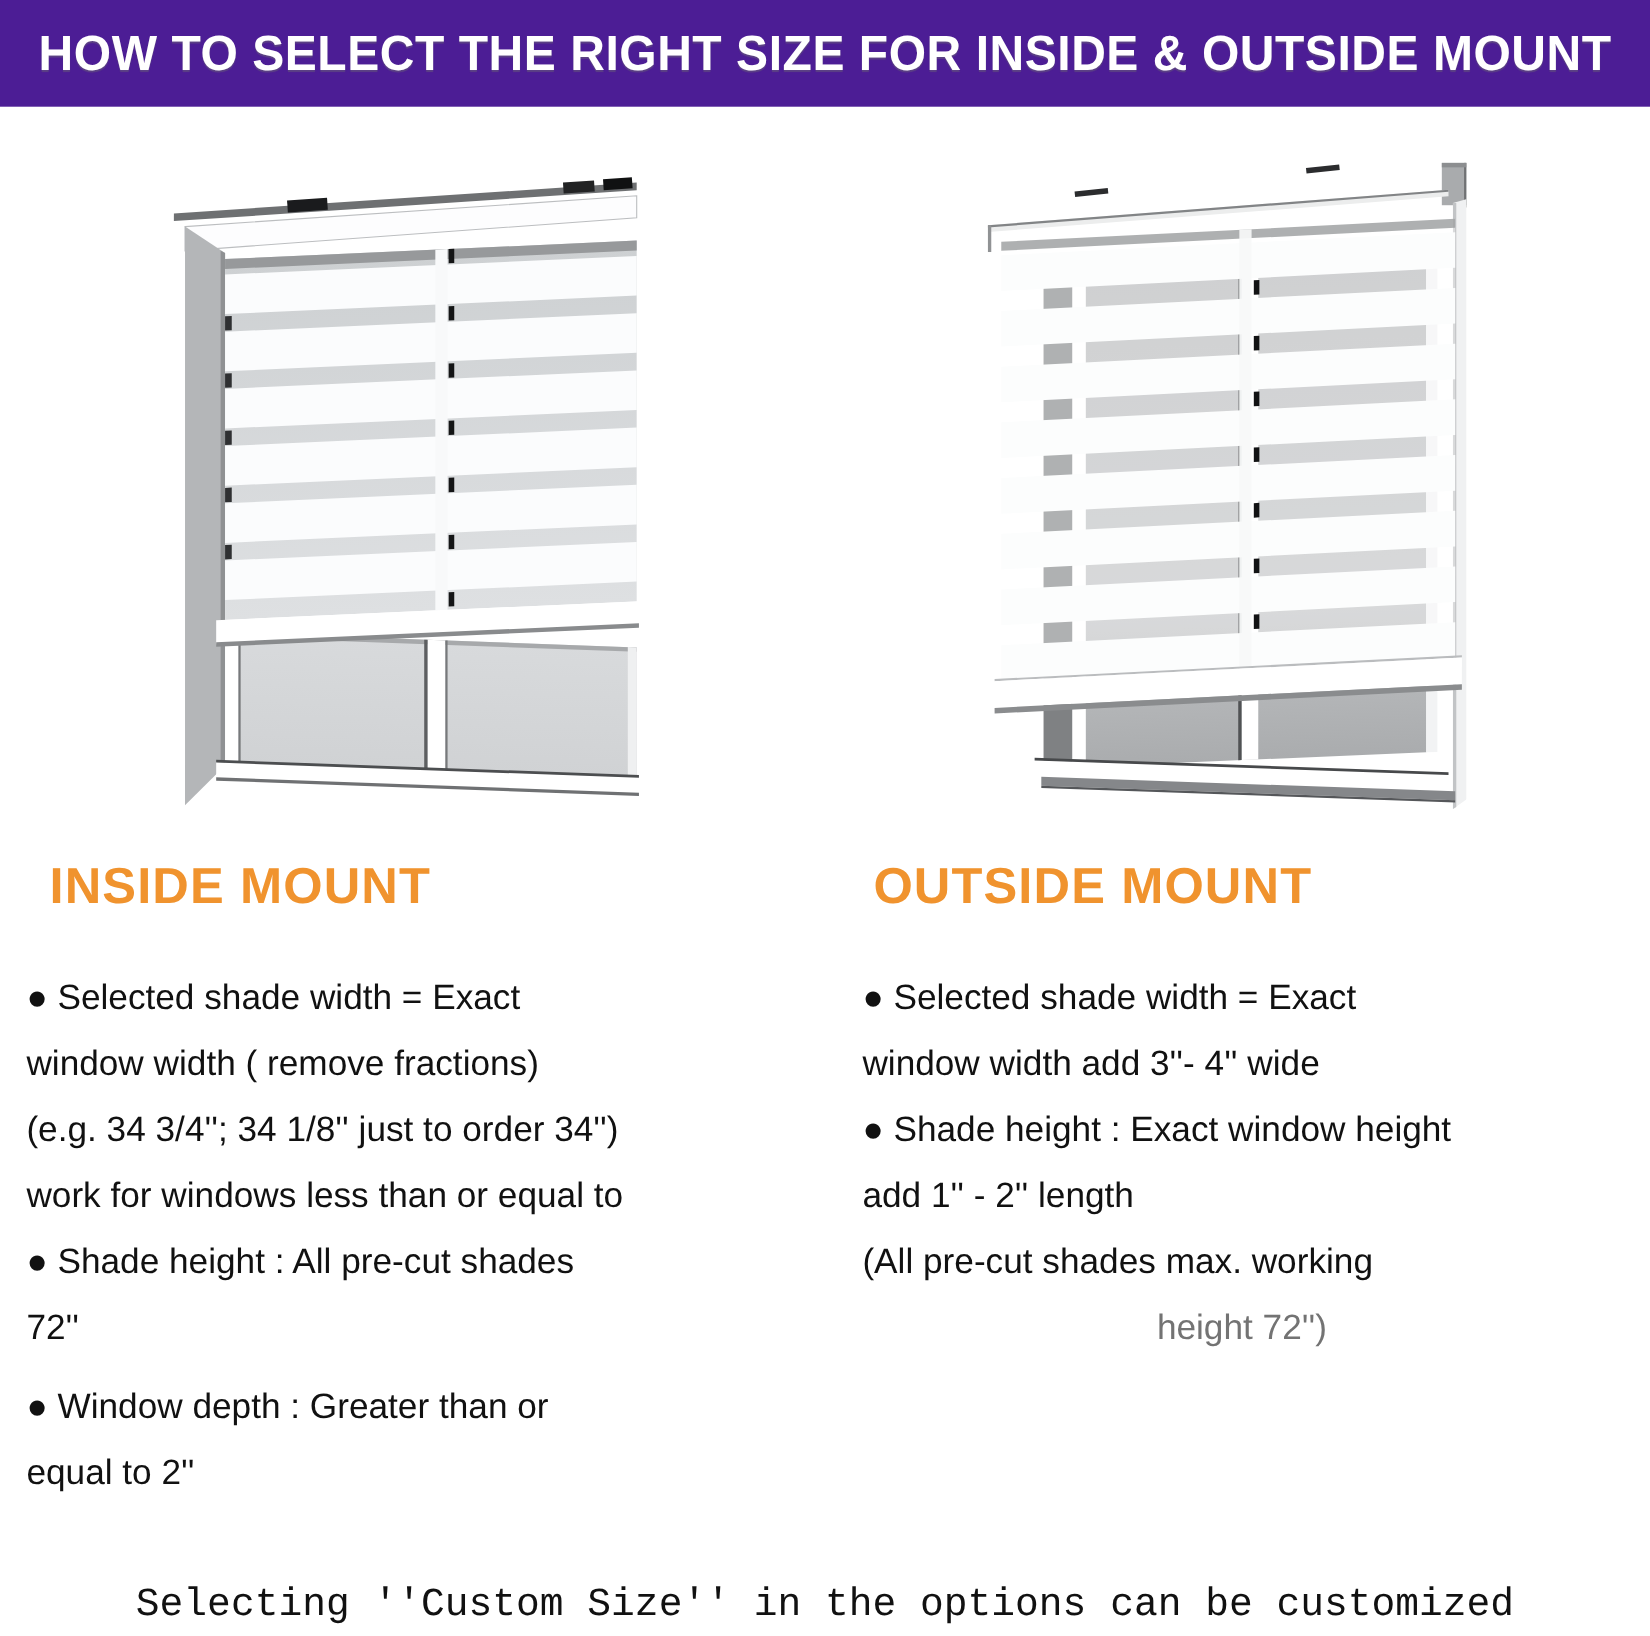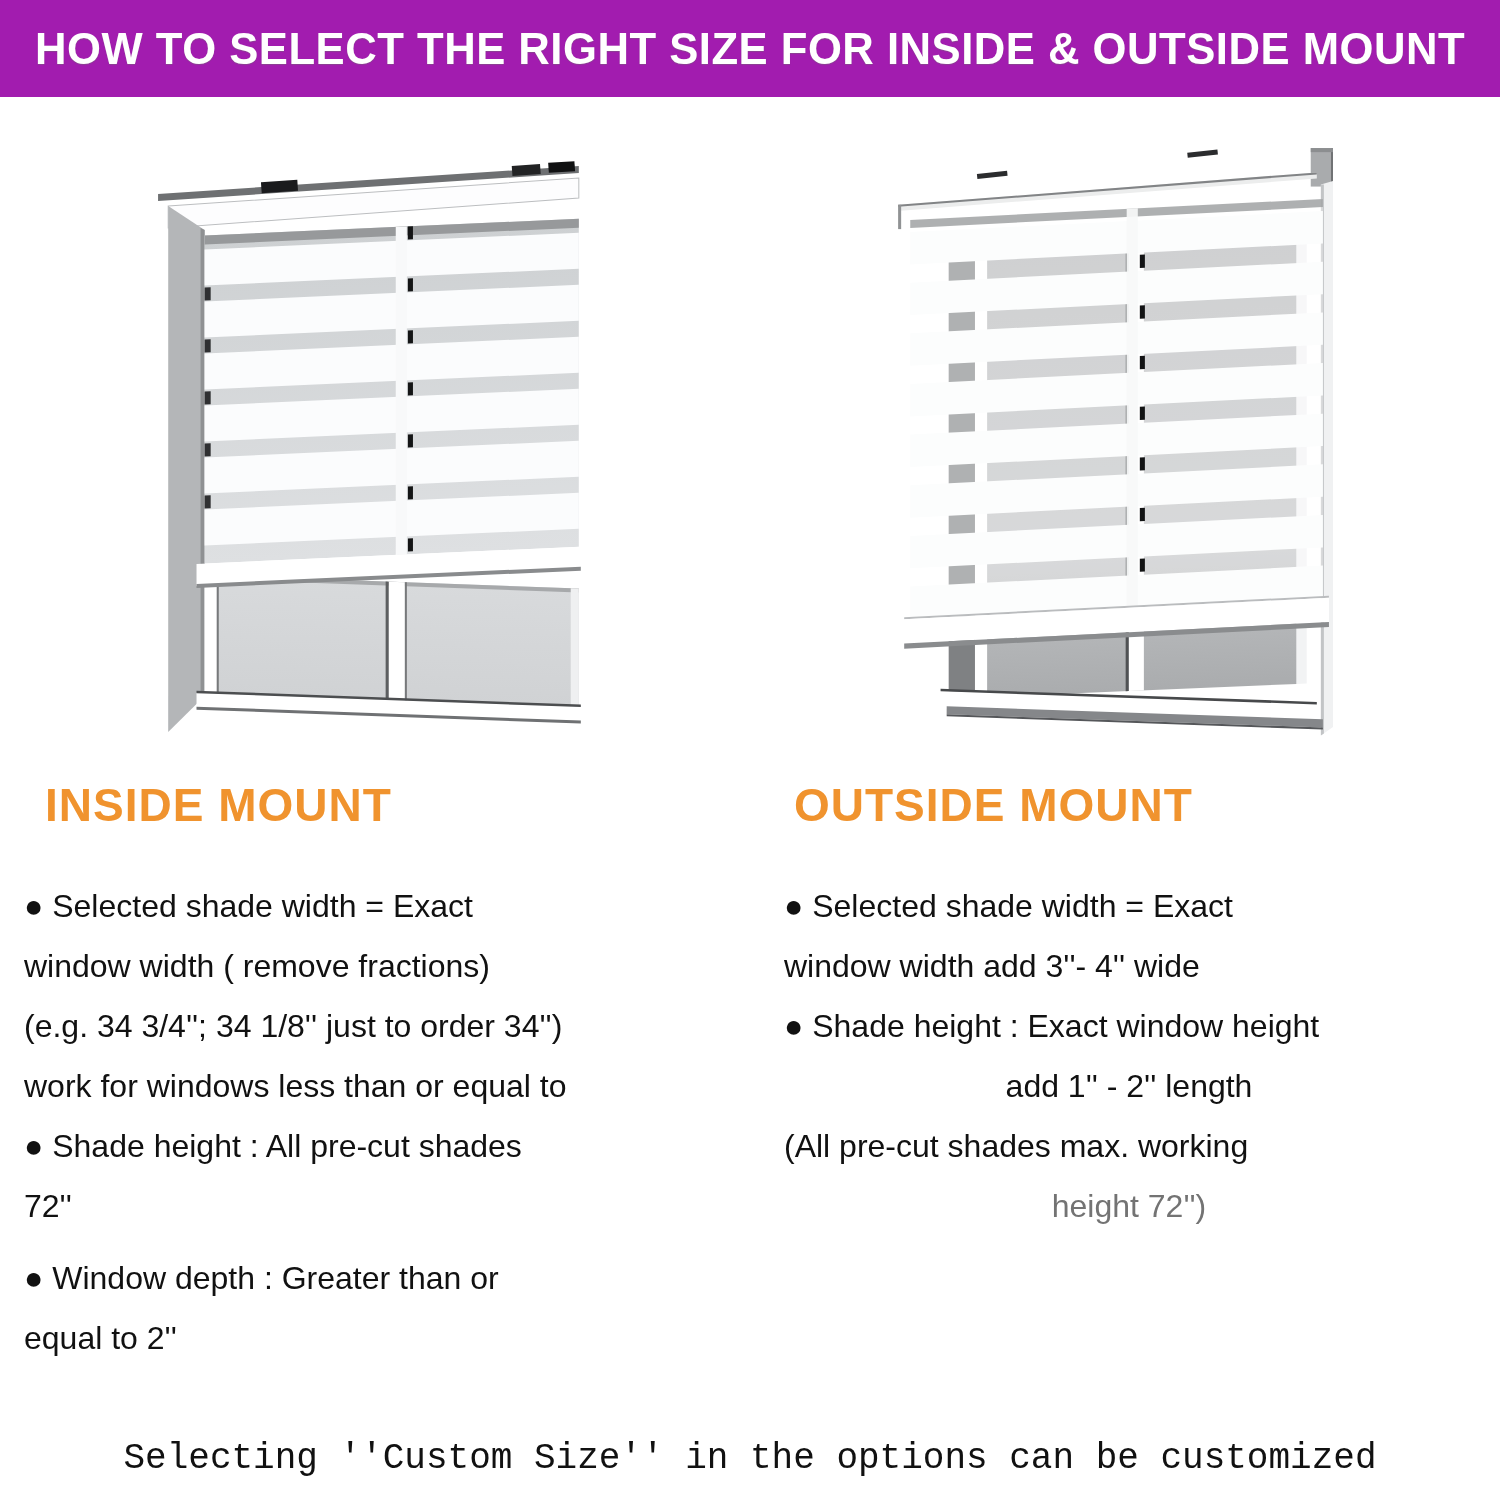--- a/index.html
+++ b/index.html
@@ -68,21 +68,21 @@
     font-size: 36px;
     line-height: 44px;
     font-family: Liberation Mono, monospace;
   }
 </style>
 </head>
 <body>
 
 <div class="page">
 
-  <header class="banner" style="background-color: #a21caf;">
+  <header class="banner" style="background-color: #4c1d95;">
     <h1 style="color: rgb(255, 255, 255);">HOW TO SELECT THE RIGHT SIZE FOR INSIDE &amp; OUTSIDE MOUNT</h1>
   </header>
 
   <svg class="illu illu-left" viewBox="0 0 440 600" preserveAspectRatio="none">
     <defs>
       <linearGradient id="sheerL" x1="0" y1="0" x2="0" y2="1">
         <stop offset="0" stop-color="#cdd0d2"></stop>
         <stop offset="1" stop-color="#dee0e2"></stop>
       </linearGradient>
       <linearGradient id="glassL" x1="0" y1="0" x2="0" y2="1">
@@ -237,21 +237,21 @@
     <p class="line" style="color: rgb(17, 17, 17);">72''</p>
     <p class="line gap-before" style="color: rgb(17, 17, 17);">● Window depth : Greater than or</p>
     <p class="line" style="color: rgb(17, 17, 17);">equal to 2''</p>
   </section>
 
   <section class="col col-right">
     <h2 style="color: rgb(240, 147, 46);">OUTSIDE MOUNT</h2>
     <p class="line" style="color: rgb(17, 17, 17);">● Selected shade width = Exact</p>
     <p class="line" style="color: rgb(17, 17, 17);">window width add 3''- 4'' wide</p>
     <p class="line" style="color: rgb(17, 17, 17);">● Shade height : Exact window height</p>
-    <p class="line" style="color: rgb(17, 17, 17); text-align: center;">add 1'' - 2'' length</p>
+    <p class="line" style="color: rgb(17, 17, 17);">add 1'' - 2'' length</p>
     <p class="line" style="color: rgb(17, 17, 17);">(All pre-cut shades max. working</p>
     <p class="line" style="color: #737373; text-align: center;">height 72'')</p>
   </section>
 
   <footer class="footer">
     <p style="color: rgb(17, 17, 17);">Selecting ''Custom Size'' in the options can be customized</p>
   </footer>
 
 </div>
 

